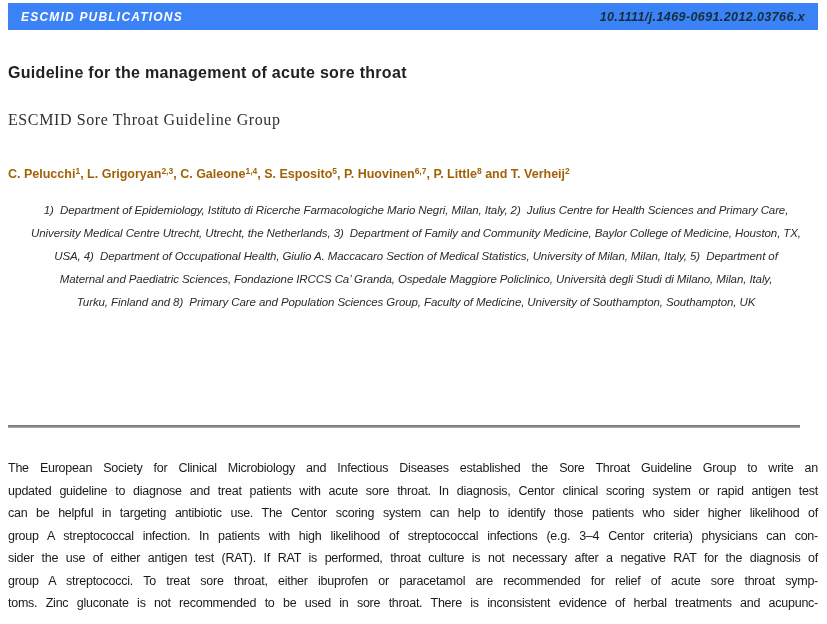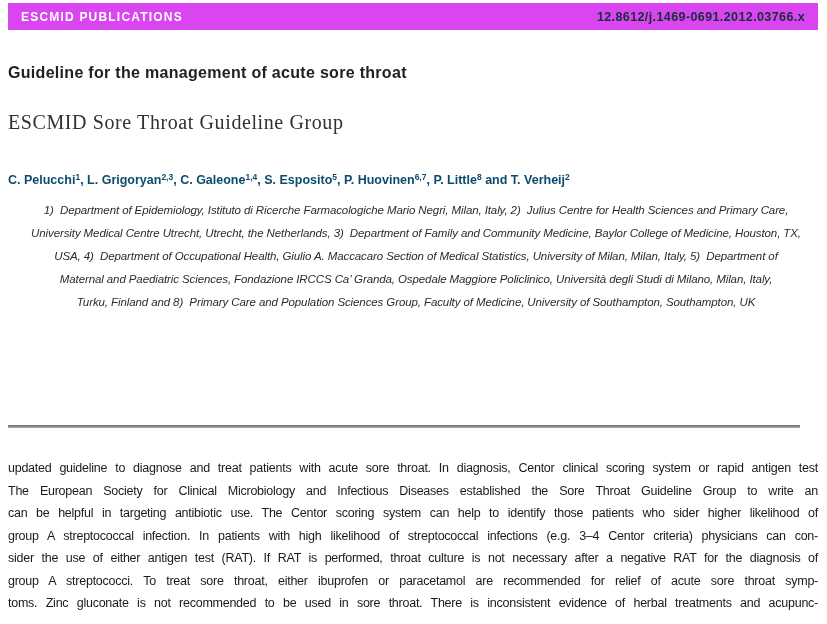--- a/index.html
+++ b/index.html
@@ -25,25 +25,25 @@
     color:#142e3a;font-size:12.5px;font-weight:bold;letter-spacing:0.4px;
   }
   
   .title{
     position:absolute;left:8px;top:64px;margin:0;
     font-size:16px;font-weight:bold;color:#242021;letter-spacing:0.3px;
   }
   .subtitle{
     position:absolute;left:8px;top:111px;margin:0;
     font-family:"Liberation Serif",serif;
-    font-size:20px;font-weight:400;color:#34302f;letter-spacing:0.6px;
+    font-size:16px;font-weight:400;color:#34302f;letter-spacing:0.6px;
   }
   .authors{
-    position:absolute;left:8px;top:173px;margin:0;
-    font-size:12.5px;font-weight:bold;color:#0c4a6e;
+    position:absolute;left:8px;top:167px;margin:0;
+    font-size:12.5px;font-weight:bold;color:#a16207;
   }
   .authors sup{
     font-size:8.5px;vertical-align:4px;line-height:0;
   }
   .affiliations{
     position:absolute;left:8px;top:199px;width:816px;
     font-style:italic;font-size:11.5px;letter-spacing:-0.1px;color:#2e2a29;text-align:center;
   }
   .affil-line{
     white-space:pre;line-height:23px;height:23px;overflow:hidden;
@@ -63,44 +63,44 @@
   .abstract-line{
     font-size:12.5px;letter-spacing:-0.25px;line-height:22.5px;color:#1a1a1a;
     text-align:justify;text-align-last:justify;
   }
 </style>
 </head>
 <body>
 
 <div class="page">
 
-  <header class="topbar" style="background-color: #d946ef;">
+  <header class="topbar" style="background-color: #3b82f6; font-style: italic;">
     <span class="publisher-label">ESCMID PUBLICATIONS</span>
-    <span class="doi-text">12.8612/j.1469-0691.2012.03766.x</span>
+    <span class="doi-text">10.1111/j.1469-0691.2012.03766.x</span>
   </header>
 
   <h1 class="title">Guideline for the management of acute sore throat</h1>
 
   <h2 class="subtitle">ESCMID Sore Throat Guideline Group</h2>
 
   <p class="authors"><span>C. Pelucchi<sup>1</sup></span><span>, L. Grigoryan<sup>2,3</sup></span><span>, C. Galeone<sup>1,4</sup></span><span>, S. Esposito<sup>5</sup></span><span>, P. Huovinen<sup>6,7</sup></span><span>, P. Little<sup>8</sup></span><span> and T. Verheij<sup>2</sup></span></p>
 
   <div class="affiliations">
       <div class="affil-line">1)  Department of Epidemiology, Istituto di Ricerche Farmacologiche Mario Negri, Milan, Italy, 2)  Julius Centre for Health Sciences and Primary Care,</div>
       <div class="affil-line">University Medical Centre Utrecht, Utrecht, the Netherlands, 3)  Department of Family and Community Medicine, Baylor College of Medicine, Houston, TX,</div>
       <div class="affil-line">USA, 4)  Department of Occupational Health, Giulio A. Maccacaro Section of Medical Statistics, University of Milan, Milan, Italy, 5)  Department of</div>
       <div class="affil-line">Maternal and Paediatric Sciences, Fondazione IRCCS Ca’ Granda, Ospedale Maggiore Policlinico, Università degli Studi di Milano, Milan, Italy,</div>
       <div class="affil-line">Turku, Finland and 8)  Primary Care and Population Sciences Group, Faculty of Medicine, University of Southampton, Southampton, UK</div>
     </div>
 
   <section class="abstract">
     <div class="abstract-rule"></div>
     <div class="abstract-body">
+        <div class="abstract-line">The European Society for Clinical Microbiology and Infectious Diseases established the Sore Throat Guideline Group to write an</div>
         <div class="abstract-line">updated guideline to diagnose and treat patients with acute sore throat. In diagnosis, Centor clinical scoring system or rapid antigen test</div>
-        <div class="abstract-line">The European Society for Clinical Microbiology and Infectious Diseases established the Sore Throat Guideline Group to write an</div>
         <div class="abstract-line">can be helpful in targeting antibiotic use. The Centor scoring system can help to identify those patients who sider higher likelihood of</div>
         <div class="abstract-line">group A streptococcal infection. In patients with high likelihood of streptococcal infections (e.g. 3–4 Centor criteria) physicians can con-</div>
         <div class="abstract-line">sider the use of either antigen test (RAT). If RAT is performed, throat culture is not necessary after a negative RAT for the diagnosis of</div>
         <div class="abstract-line">group A streptococci. To treat sore throat, either ibuprofen or paracetamol are recommended for relief of acute sore throat symp-</div>
         <div class="abstract-line">toms. Zinc gluconate is not recommended to be used in sore throat. There is inconsistent evidence of herbal treatments and acupunc-</div>
       </div>
   </section>
 
 </div>
 

